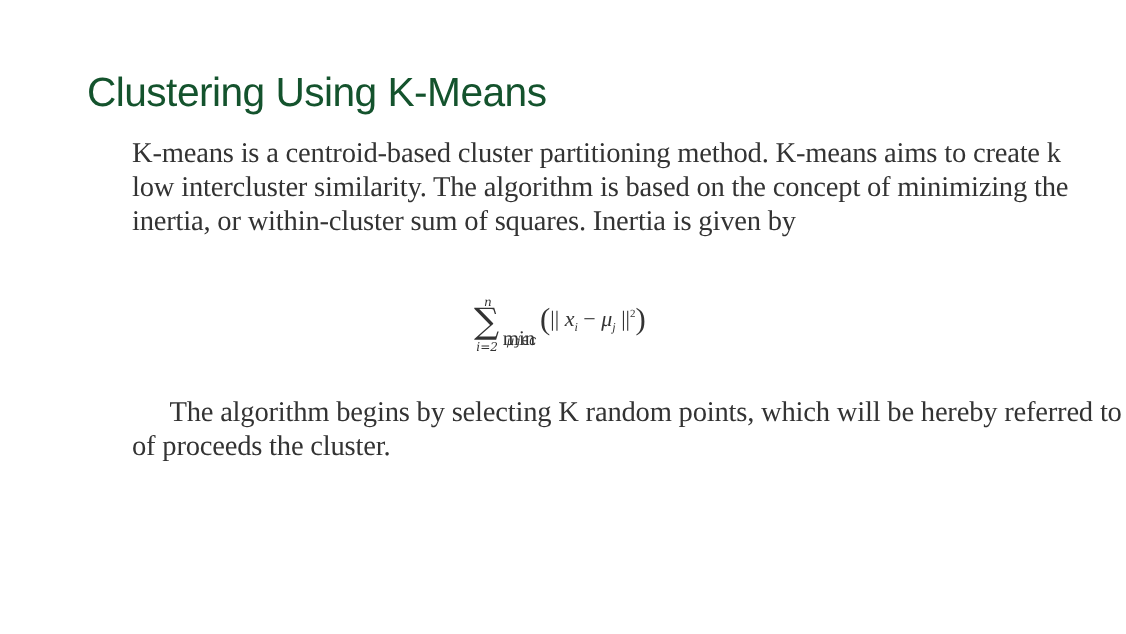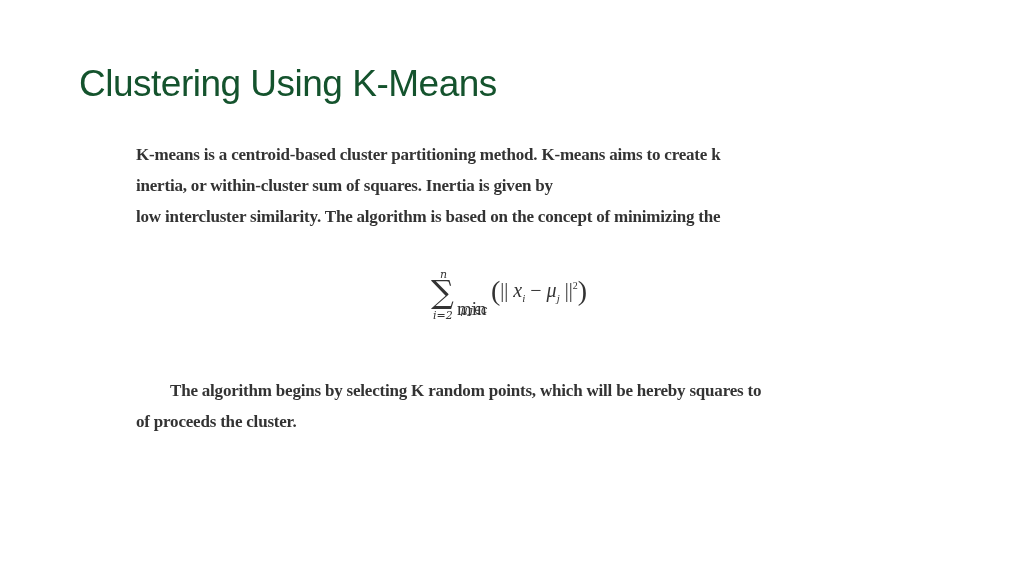--- a/index.html
+++ b/index.html
@@ -22,27 +22,26 @@
       font-weight: normal;
       font-size: 37px;
       line-height: 44px;
       color: #14532d;
       letter-spacing: -0.5px;
     }
     .para {
       position: absolute;
       left: 120px;
       width: 800px;
-      margin: 16px;
+      margin: 0;
       font-family: "Liberation Serif", serif;
-      font-size: 17px;
+      font-size: 26px;
       line-height: 31px;
       color: #333333;
       letter-spacing: -0.2px;
-      font-weight: bold;
     }
     .para .line {
       display: block;
       white-space: nowrap;
     }
     .para1 { top: 123px; }
     .para2 { top: 359px; }
     .para2 .line.indent { padding-left: 34px; }
 
     .formula {
@@ -113,37 +112,37 @@
     .expr sub { font-size: 11px; }
     .expr sup { font-size: 10px; }
   </style>
 </head>
 <body>
 
 <h1 class="slide-title">Clustering Using K-Means</h1>
 
 <div class="para para1">
   <span class="line">K-means is a centroid-based cluster partitioning method. K-means aims to create k</span>
+  <span class="line">low intercluster similarity. The algorithm is based on the concept of minimizing the</span>
   <span class="line">inertia, or within-cluster sum of squares. Inertia is given by</span>
-  <span class="line">low intercluster similarity. The algorithm is based on the concept of minimizing the</span>
 </div>
 
 <div class="formula">
   <div class="sum-block">
     <span class="sum-upper">n</span>
     <span class="sigma">∑</span>
     <span class="sum-lower">i=2</span>
   </div>
   <span class="min-word">min</span>
   <span class="min-sub">μj∈C</span>
   <span class="expr">
     <span class="paren">(</span><span>||</span>
     <i>x</i><sub><i>i</i></sub>
     <span>−</span>
     <i>μ</i><sub><i>j</i></sub>
     <span>||</span><sup>2</sup><span class="paren">)</span>
   </span>
 </div>
 
 <div class="para para2">
-  <span class="line indent">The algorithm begins by selecting K random points, which will be hereby squares to</span>
+  <span class="line indent">The algorithm begins by selecting K random points, which will be hereby referred to</span>
   <span class="line">of proceeds the cluster.</span>
 </div>
 
 </body></html>

